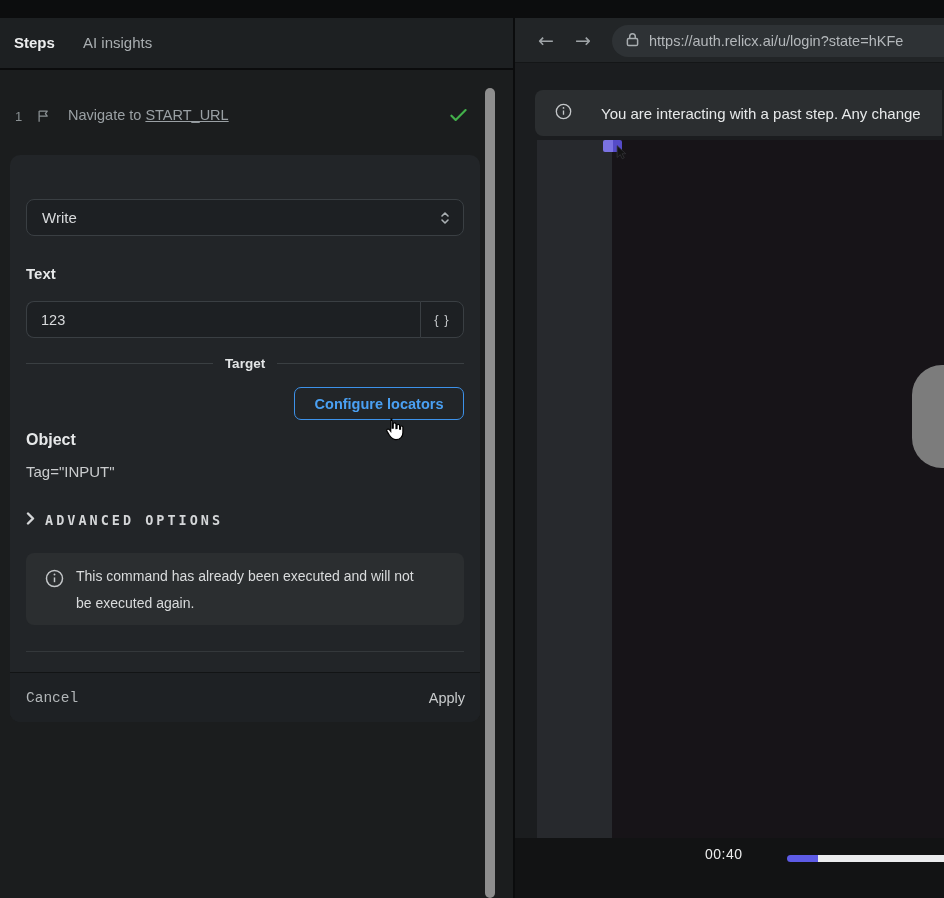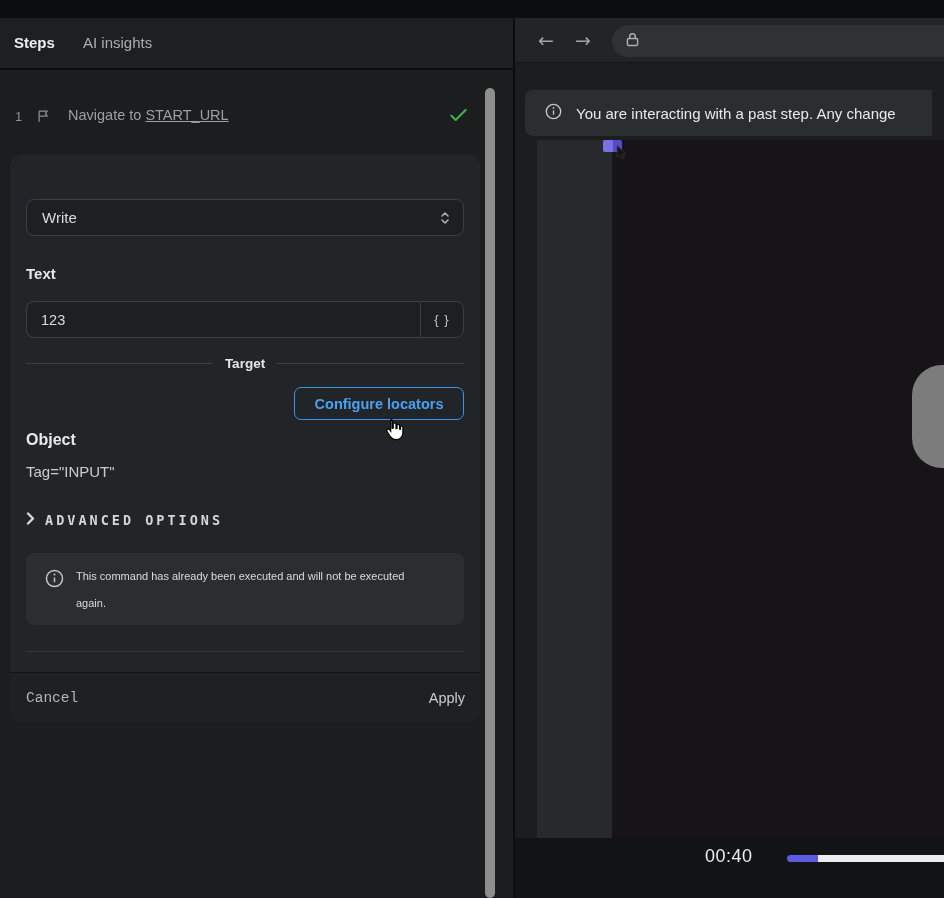--- a/index.html
+++ b/index.html
@@ -62,21 +62,21 @@
   #object-label { position:absolute; left:16px; top:276px; font-size:16px; font-weight:bold; color:#e6e8e9; }
   #object-value { position:absolute; left:16px; top:308px; font-size:15px; color:#caccce; }
 
   #advanced-row { position:absolute; left:16px; top:356px; display:flex; align-items:center; gap:10px; cursor:pointer; }
   #advanced-label { font-family:"DejaVu Sans Mono", monospace; font-weight:bold; font-size:13.5px;
     letter-spacing:3px; color:#d4d6d8; }
 
   #info-box { position:absolute; left:16px; top:398px; width:438px; height:72px;
     background:#2b2e30; border-radius:8px; }
   #info-box-icon { position:absolute; left:19px; top:16px; }
-  #info-box-text { position:absolute; left:50px; top:10px; width:356px; font-size:11px;
+  #info-box-text { position:absolute; left:50px; top:10px; width:356px; font-size:14px;
     line-height:27px; color:#d9dbdc; }
 
   #card-divider { position:absolute; left:16px; top:496px; width:438px; height:1px; background:#34383b; }
 
   #card-footer { position:absolute; left:0; top:517px; width:470px; height:50px;
     background:#1e2124; border-top:1px solid #121415; border-radius:0 0 10px 10px; }
   #cancel-button { position:absolute; left:16px; top:0; height:50px; line-height:50px;
     font-size:14.5px; color:#b2b6b8; background:none; border:none; cursor:pointer;
     font-family:Liberation Mono, monospace; }
   #apply-button { position:absolute; right:15px; top:0; height:50px; line-height:50px;
@@ -94,37 +94,37 @@
     border-bottom:1px solid #141617; }
   .nav-arrow { position:absolute; top:0; height:45px; line-height:45px; font-size:19px;
     color:#9fa4a7; font-family:"DejaVu Sans", sans-serif; cursor:pointer; }
   #back-arrow { left:23px; }
   #forward-arrow { left:60px; }
   #url-bar { position:absolute; left:97px; top:7px; width:332px; height:32px; background:#2e3235;
     border-radius:16px 0 0 16px; display:flex; align-items:center; padding-left:14px; gap:10px;
     overflow:hidden; cursor:text; }
   #url-text { font-size:14.5px; color:#b4b8bb; white-space:nowrap; }
 
-  #banner { position:absolute; left:10px; top:72px; width:407px; height:46px; background:#2b2e30;
-    border-radius:8px 0 0 8px; display:flex; align-items:center; padding-left:20px; gap:14px;
+  #banner { position:absolute; left:20px; top:72px; width:407px; height:46px; background:#2b2e30;
+    border-radius:8px 0 0 8px; display:flex; align-items:center; padding-left:20px; gap:29px;
     overflow:hidden; }
   #banner-text { font-size:15px; color:#e7e9ea; white-space:nowrap; }
 
   #screenshot-area { position:absolute; left:22px; top:122px; width:407px; height:698px; }
   #screenshot-sidebar { position:absolute; left:0; top:0; width:75px; height:698px; background:#27292d; }
   #screenshot-main { position:absolute; left:75px; top:0; width:332px; height:698px; background:#171418; }
   #purple-blob { position:absolute; left:66px; top:0; width:19px; height:12px; border-radius:2px;
     background:linear-gradient(90deg, #7a72e2 55%, #554bc8 55%); }
   #mini-cursor { position:absolute; left:78px; top:5px; }
 
   #gray-pill { position:absolute; left:397px; top:347px; width:80px; height:103px;
     background:#7c7c7c; border-radius:30px; cursor:pointer; }
 
   #media-bar { position:absolute; left:0; top:820px; width:429px; height:60px; background:#121314; }
-  #player-time { position:absolute; left:190px; top:8px; font-size:18px; color:#eceded; letter-spacing:0.5px; }
+  #player-time { position:absolute; left:190px; top:8px; font-size:14px; color:#eceded; letter-spacing:0.5px; }
   #player-progress { position:absolute; left:272px; top:17px; width:157px; height:7px; display:flex; cursor:pointer; }
   #player-progress-fill { width:20%; height:7px; background:#5d5be6; border-radius:4px 0 0 4px; }
   #player-progress-rest { flex:1; height:7px; background:#ebecee; }
 </style>
 </head>
 <body>
 
 <div id="screen">
 
   <div id="top-strip" class="abs"></div>
@@ -231,20 +231,21 @@
     <div id="chrome-row">
       <span id="back-arrow" class="nav-arrow">←</span>
       <span id="forward-arrow" class="nav-arrow">→</span>
       <div id="url-bar">
         <span>
           <svg width="13" height="15" viewBox="0 0 14 16" fill="none" stroke="#a9aeb1" stroke-width="1.6">
             <rect x="1.5" y="7" width="11" height="7.5" rx="1.5"></rect>
             <path d="M4 7V4.8a3 3 0 016 0V7"></path>
           </svg>
         </span>
+        <span id="url-text">https://auth.relicx.ai/u/login?state=hKFe</span>
       </div>
     </div>
 
     <div id="banner">
       <span>
         <svg width="17" height="17" viewBox="0 0 18 18" fill="none" stroke="#c4c7c9" stroke-width="1.4">
           <circle cx="9" cy="9" r="7.6"></circle>
           <line x1="9" y1="8" x2="9" y2="12.5"></line>
           <circle cx="9" cy="5.2" r="0.9" fill="#c4c7c9" stroke="none"></circle>
         </svg>

